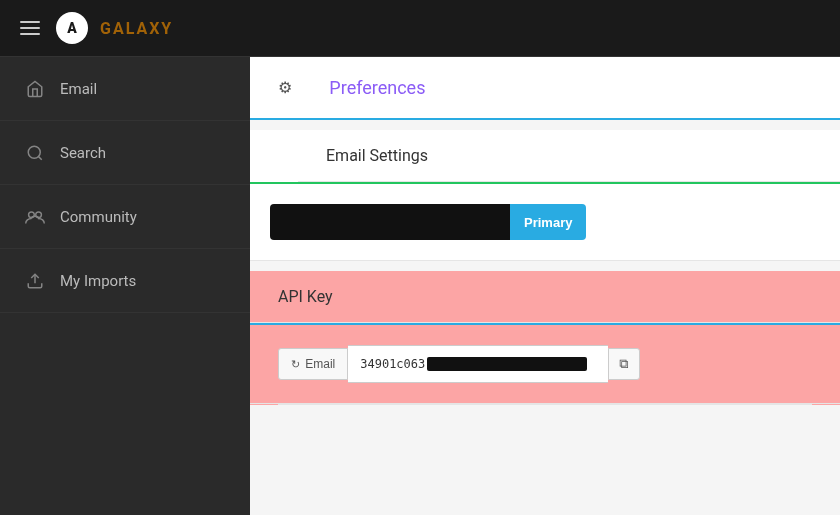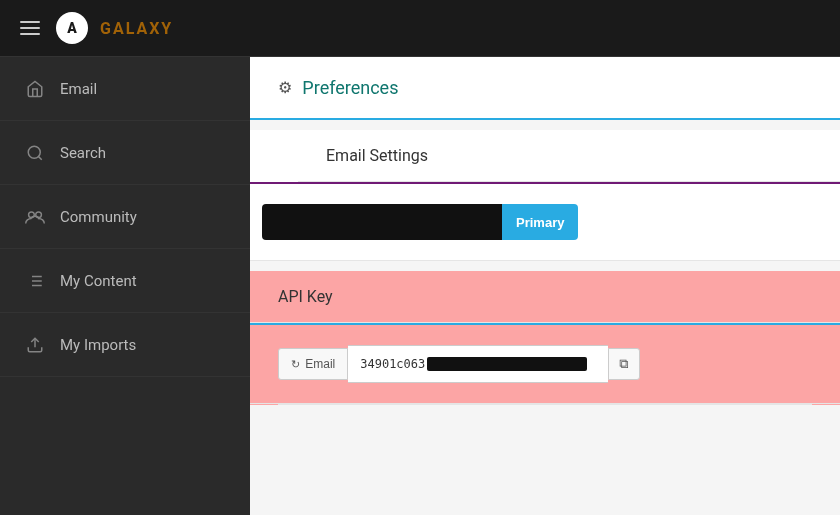--- a/index.html
+++ b/index.html
@@ -51,35 +51,35 @@
     .main {
       flex: 1; background: #f5f5f5; overflow-y: auto; display: flex; flex-direction: column;
     }
 
     
     .pref-header {
       background: #fff; padding: 20px 28px; display: flex; align-items: center; gap: 10px;
       border-bottom: 2px solid #29abe2;
     }
     .pref-header-icon { color: #555; font-size: 16px; }
-    .pref-header-title { font-size: 18px; color: #0f766e; font-weight: 400; }
+    .pref-header-title { font-size: 18px; color: #8b5cf6; font-weight: 400; margin-left: 27px; }
 
     
     .section {
       background: #fff; margin-top: 10px;
     }
     .section-title-row {
       padding: 16px 28px; border-bottom: 1px solid #e5e5e5; margin-left: 48px;
     }
     .section-title {
       font-size: 16px; color: #333; font-weight: 400;
     }
     .section-content {
-      padding: 20px 12px; border-bottom: 1px solid #e5e5e5;
-      border-top: 2px solid #701a75;
+      padding: 20px 20px; border-bottom: 1px solid #e5e5e5;
+      border-top: 2px solid #22c55e;
     }
     .email-row {
       display: flex; align-items: center; gap: 0;
     }
     .email-field {
       background: #111; border: none; border-radius: 4px 0 0 4px; padding: 8px 16px;
       color: #000; font-size: 14px; width: 240px; height: 36px;
       outline: none;
     }
     .primary-btn {
@@ -166,33 +166,20 @@
       <div class="sidebar-icon">
         <svg width="20" height="18" viewBox="0 0 28 22" fill="none" stroke="#aaa" stroke-width="2">
           <circle cx="9" cy="8" r="4"></circle>
           <circle cx="19" cy="8" r="4"></circle>
           <path d="M1 20c0-4 3.6-7 8-7"></path>
           <path d="M27 20c0-4-3.6-7-8-7"></path>
           <path d="M9 13c0-4 10-4 10 0v1"></path>
         </svg>
       </div>
       <span>Community</span>
-    </div>
-    <div class="sidebar-item">
-      <div class="sidebar-icon">
-        <svg width="18" height="18" viewBox="0 0 24 24" fill="none" stroke="#aaa" stroke-width="2">
-          <line x1="8" y1="6" x2="21" y2="6"></line>
-          <line x1="8" y1="12" x2="21" y2="12"></line>
-          <line x1="8" y1="18" x2="21" y2="18"></line>
-          <line x1="3" y1="6" x2="3.01" y2="6"></line>
-          <line x1="3" y1="12" x2="3.01" y2="12"></line>
-          <line x1="3" y1="18" x2="3.01" y2="18"></line>
-        </svg>
-      </div>
-      <span>My Content</span>
     </div>
     <div class="sidebar-item">
       <div class="sidebar-icon">
         <svg width="18" height="18" viewBox="0 0 24 24" fill="none" stroke="#aaa" stroke-width="2">
           <path d="M21 15v4a2 2 0 01-2 2H5a2 2 0 01-2-2v-4"></path>
           <polyline points="17 8 12 3 7 8"></polyline>
           <line x1="12" y1="3" x2="12" y2="15"></line>
         </svg>
       </div>
       <span>My Imports</span>

